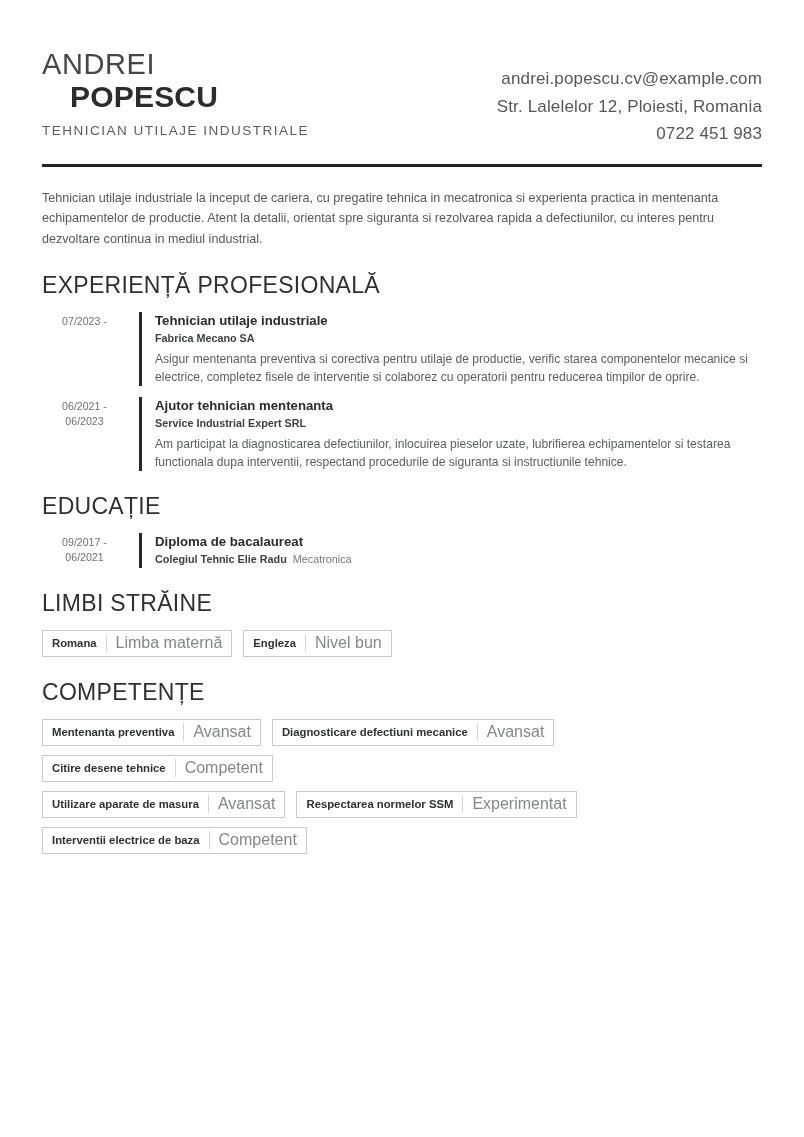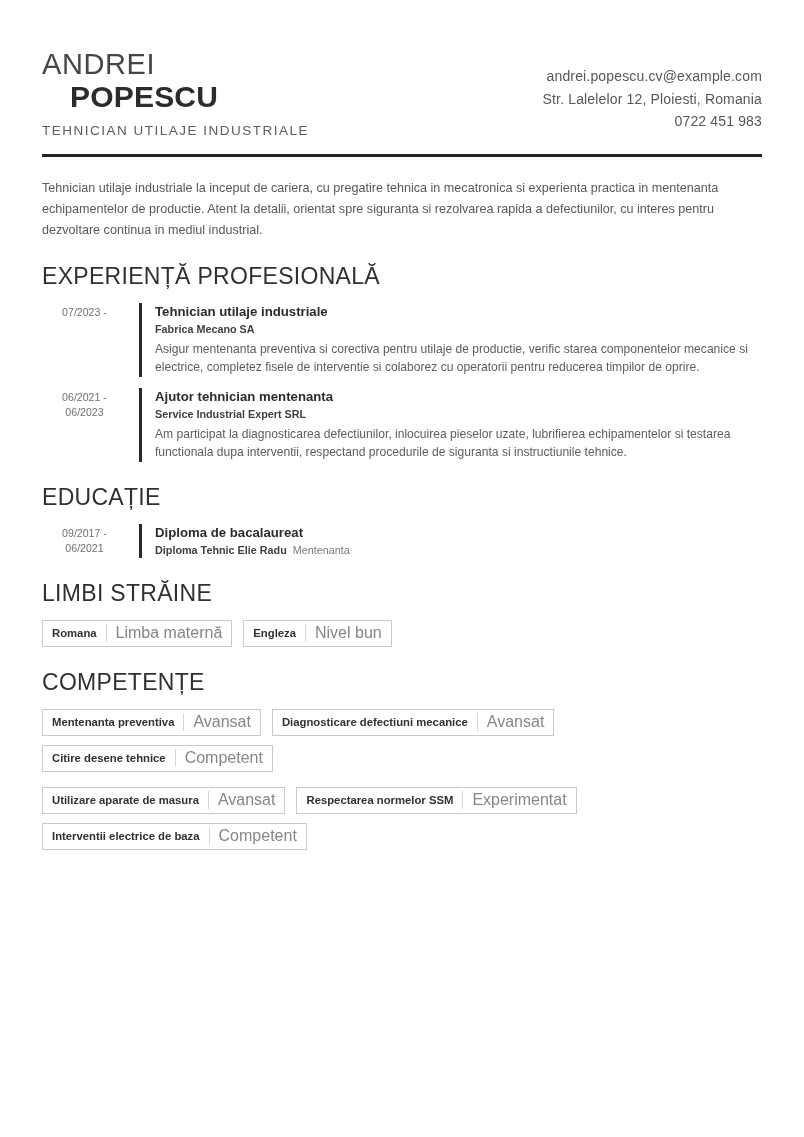--- a/index.html
+++ b/index.html
@@ -58,21 +58,21 @@
     letter-spacing: 1.5px;
     color: #5c5c5c;
     text-transform: uppercase;
   }
   .contact {
     text-align: right;
     padding-top: 16px;
     line-height: 1.62;
   }
   .contact div {
-    font-size: 14px;
+    font-size: 17px;
     color: #55575c;
     letter-spacing: 0.15px;
   }
 
   .rule {
     margin-top: 16px;
     height: 3px;
     background: #22222a;
     width: 100%;
   }
@@ -238,21 +238,21 @@
 
   <div class="section">
     <div class="section-title">EDUCAȚIE</div>
 
     <div class="entry">
       <div class="entry-date">09/2017 -
 06/2021</div>
       <div class="entry-bar"></div>
       <div class="entry-body">
         <div class="entry-role">Diploma de bacalaureat</div>
-        <div class="entry-org"><span>Diploma Tehnic Elie Radu</span><span class="org-extra">Mentenanta</span></div>
+        <div class="entry-org"><span>Colegiul Tehnic Elie Radu</span><span class="org-extra">Mecatronica</span></div>
       </div>
     </div>
   </div>
 
   <div class="section">
     <div class="section-title">LIMBI STRĂINE</div>
     <div class="chips">
       <div class="chip">
         <span class="chip-name">Romana</span>
         <span class="chip-level">Limba maternă</span>
@@ -260,21 +260,21 @@
       <div class="chip">
         <span class="chip-name">Engleza</span>
         <span class="chip-level">Nivel bun</span>
       </div>
     </div>
   </div>
 
   <div class="section skills-rows">
     <div class="section-title">COMPETENȚE</div>
 
-    <div class="chips" style="margin-bottom:15px;">
+    <div class="chips" style="margin-bottom:9px;">
       <div class="chip">
         <span class="chip-name">Mentenanta preventiva</span>
         <span class="chip-level">Avansat</span>
       </div>
       <div class="chip">
         <span class="chip-name">Diagnosticare defectiuni mecanice</span>
         <span class="chip-level">Avansat</span>
       </div>
       <div class="chip">
         <span class="chip-name">Citire desene tehnice</span>

